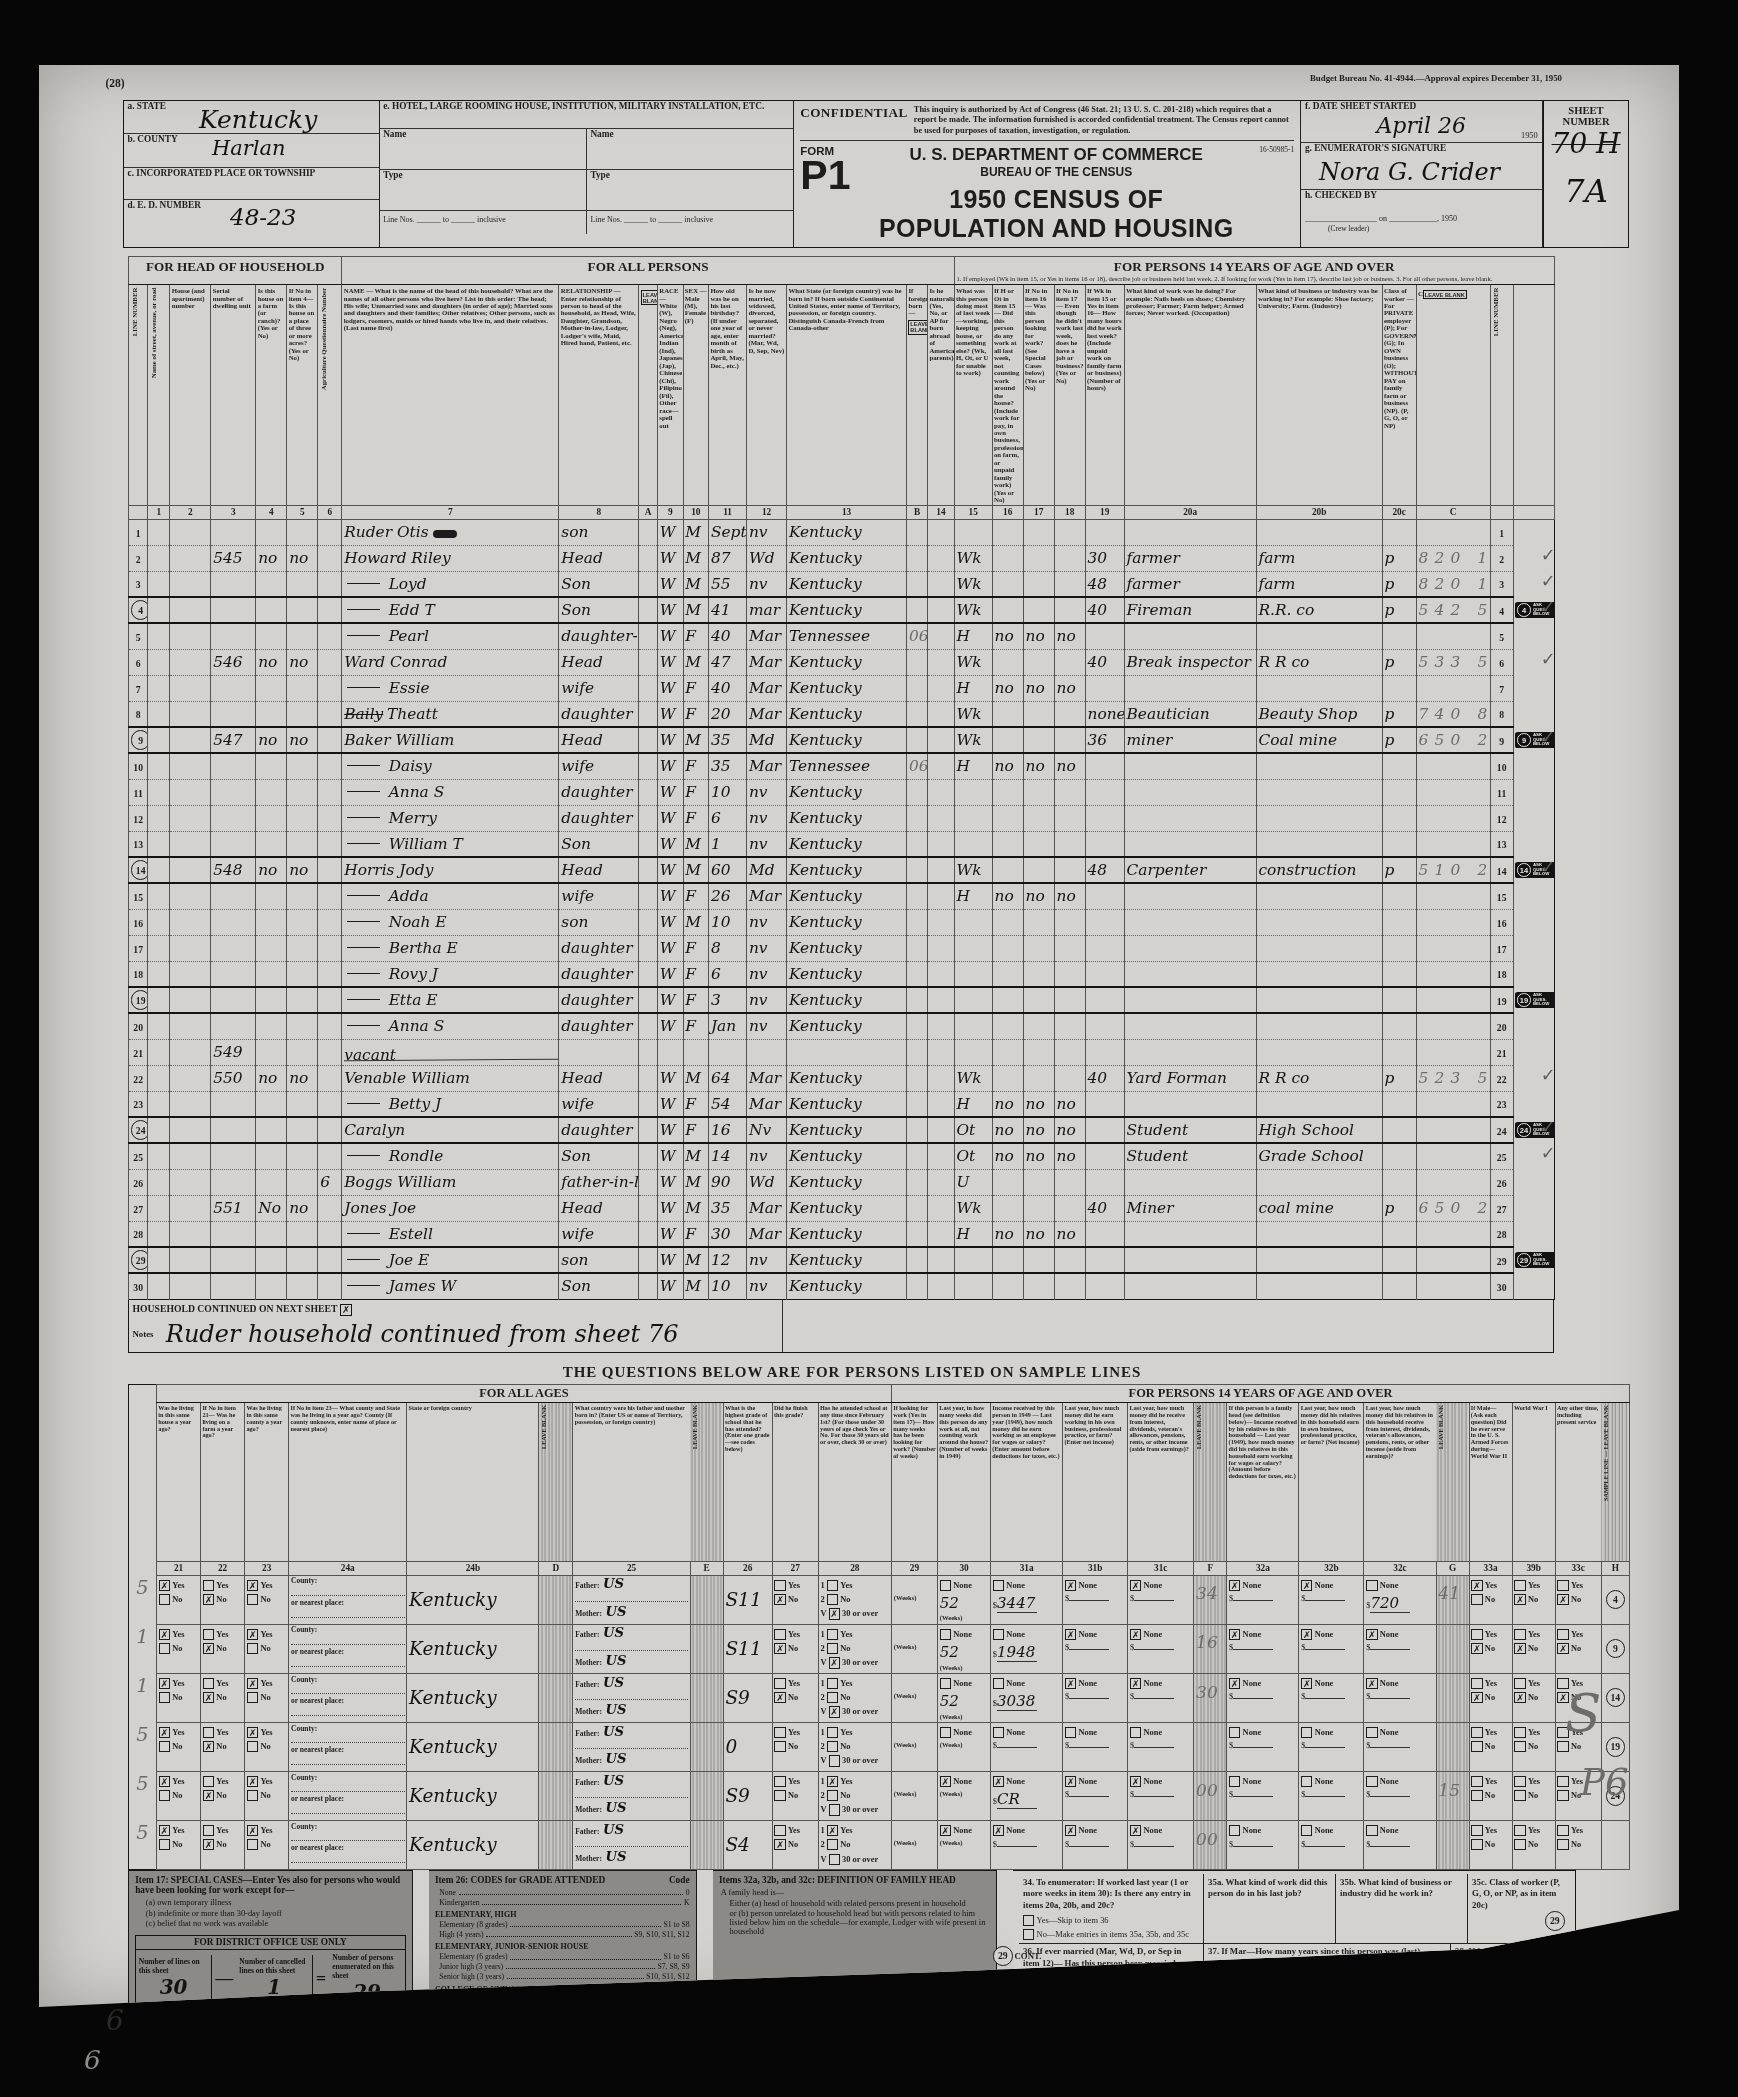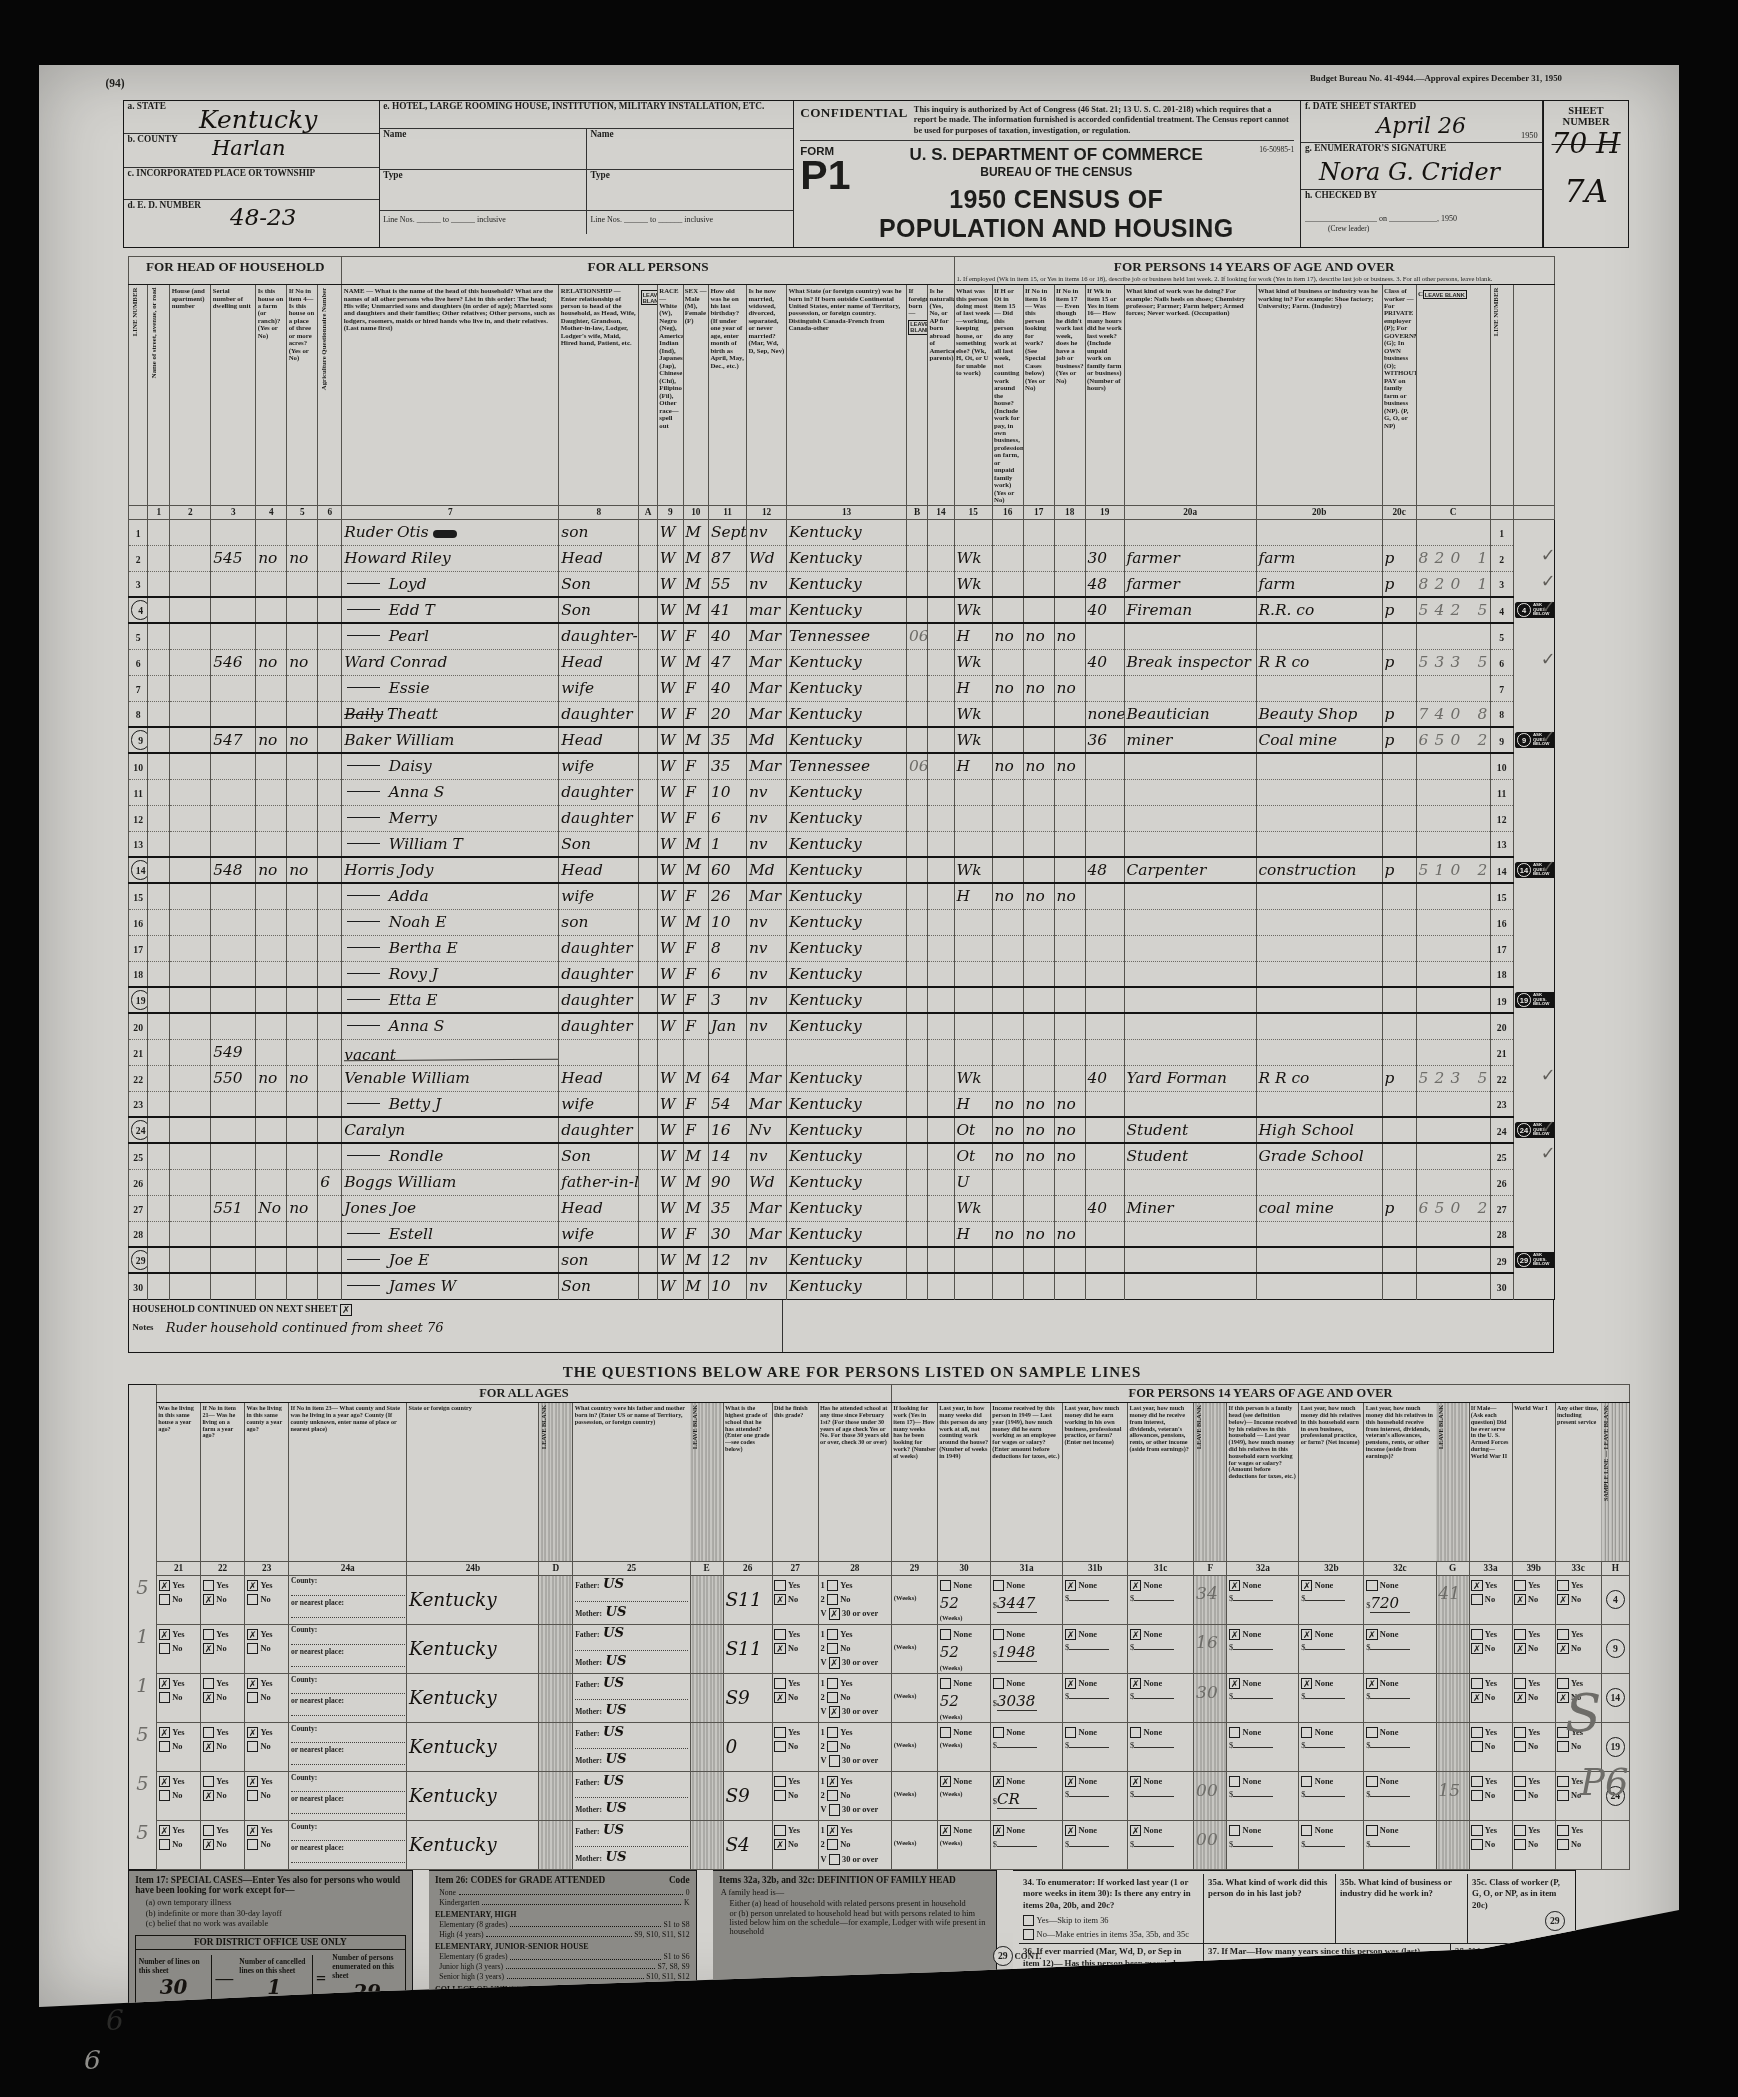--- a/index.html
+++ b/index.html
@@ -48,21 +48,21 @@
   .askbox{background:#121212;color:#e8e7e3;border-radius:2.6px;padding:1.3px 1.8px;display:flex;align-items:center;gap:2.2px;width:38px;}
   .asknum{border:0.9px solid #e8e7e3;border-radius:50%;min-width:11.5px;height:11.5px;display:inline-flex;align-items:center;justify-content:center;font:bold 7.5px "Liberation Sans",sans-serif;}
   .asktxt{font:bold 4.4px/1.05 "Liberation Sans",sans-serif;}
   .chk{color:#5f5d58;font-size:17.7px;position:absolute;right:-1.8px;top:0;font-family:"DejaVu Sans",sans-serif;}
   .scircle{display:inline-flex;width:17.7px;height:17.7px;border:1.3px solid #1c1c1c;border-radius:50%;align-items:center;justify-content:center;font:bold 9.7px "Liberation Serif",serif;background:#d3d2ce;}
   
   .notesrow{display:flex;border:1.8px solid #161616;border-top:none;margin-left:49px;width:1426px;box-sizing:border-box;min-height:53px;}
   .hcont{font-size:9.7px;font-weight:bold;white-space:nowrap;padding:3.5px;}
   .cbx{display:inline-block;width:10.6px;height:10.6px;border:1.3px solid #161616;font:bold 9.7px/9.7px "DejaVu Sans",sans-serif;text-align:center;vertical-align:middle;}
   .noteslab{font-size:8.8px;font-weight:bold;padding:0.9px 3.5px;}
-  .notehw{font-size:13px;padding:0 8.8px;white-space:nowrap;}
+  .notehw{font-size:24px;padding:0 8.8px;white-space:nowrap;}
   
   .stitle{font-size:15px;font-weight:bold;text-align:center;margin:11.5px 0 2.6px 49px;width:1448px;letter-spacing:0.9px;}
   .stable th.sgt{font-size:12.4px;font-weight:bold;text-align:center;border-bottom:1.3px solid #161616!important;padding:1.3px;}
   .stable .hdr{height:159px;font-size:6.2px;}
   .stable tbody td{height:42px;font-size:8px;padding:0.9px 1.8px;}
   .cbl{font-size:8.4px;font-weight:bold;white-space:nowrap;margin:3.1px 0;}
   .cb{display:inline-block;width:9.3px;height:9.3px;border:1.1px solid #1d1d1d;font:bold 9.3px/9.3px "DejaVu Sans",sans-serif;text-align:center;vertical-align:middle;margin-right:2.2px;background:#d6d5d1;}
   .tinylab{font-size:7.5px;font-weight:bold;}
   .dot{border-bottom:0.9px dotted #44423e;height:9.7px;margin-bottom:1.8px;}
   .lb{background:repeating-linear-gradient(90deg,#c7c6c2 0 2.2px,#8e8d89 2.2px 3.5px);}
@@ -92,21 +92,21 @@
   .items{background:#d3d2ce;border:1.8px solid #161616;border-left:none;padding:3.5px 5.3px;box-sizing:border-box;}
   .irow{display:flex;}
   .ibox{border-right:0.9px solid #222;padding:2.6px 4.4px;font-size:8.4px;line-height:1.25;box-sizing:border-box;}
   .ibox b{font-size:8.8px;}
   .mark{position:absolute;z-index:5;}
 </style>
 </head>
 <body>
 
 <div class="paper">
-  <div class="corner">(94)</div>
+  <div class="corner">(28)</div>
   <div class="budget">Budget Bureau No. 41-4944.—Approval expires December 31, 1950</div>
 
   <div class="hdrgrid">
     <div class="hcell" style="width:256px">
       <div class="hrow" style="height:33px"><span class="hlab">a. STATE</span>
         <span class="hw" style="font-size:25px;position:absolute;left:75px;top:3.5px">Kentucky</span></div>
       <div class="hrow" style="height:34px"><span class="hlab">b. COUNTY</span>
         <span class="hw" style="font-size:21px;position:absolute;left:88px;top:1.8px">Harlan</span></div>
       <div class="hrow" style="height:32px"><span class="hlab">c. INCORPORATED PLACE OR TOWNSHIP</span></div>
       <div class="hrow" style="height:34px;border-bottom:none"><span class="hlab">d. E. D. NUMBER</span>

